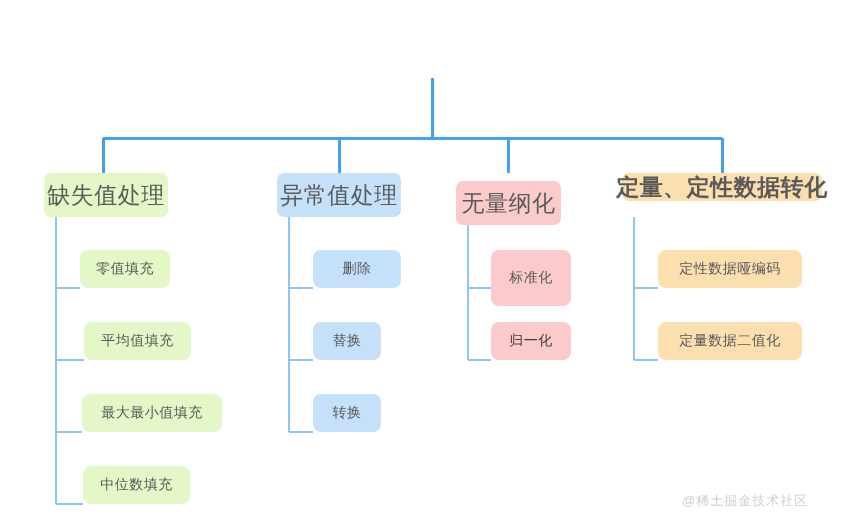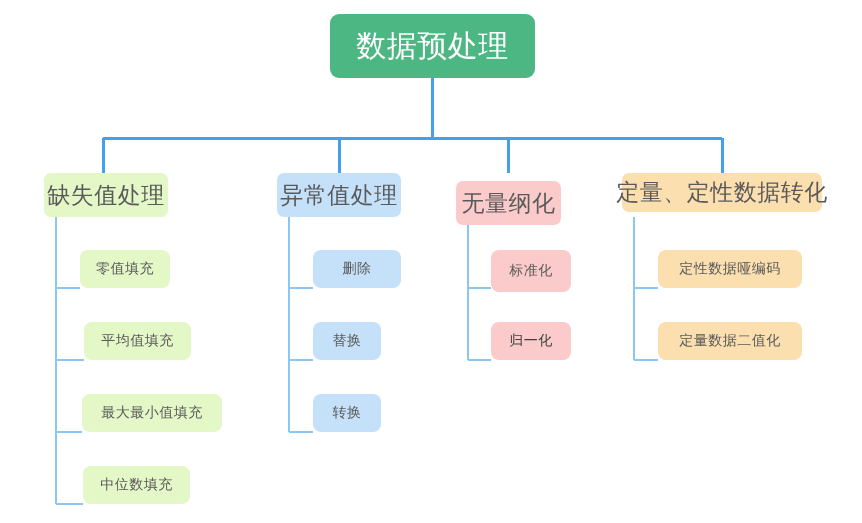--- a/index.html
+++ b/index.html
@@ -80,23 +80,20 @@
       <line x1="508.5" y1="138" x2="508.5" y2="173" stroke="#42a0ec" stroke-width="3" shape-rendering="crispEdges"></line>
       <line x1="468" y1="217" x2="468" y2="360" stroke="#8dc6f2" stroke-width="2" shape-rendering="crispEdges"></line>
       <line x1="468" y1="288" x2="491" y2="288" stroke="#8dc6f2" stroke-width="2" shape-rendering="crispEdges"></line>
       <line x1="468" y1="360" x2="491" y2="360" stroke="#8dc6f2" stroke-width="2" shape-rendering="crispEdges"></line>
       <line x1="722" y1="138" x2="722" y2="173" stroke="#42a0ec" stroke-width="3" shape-rendering="crispEdges"></line>
       <line x1="634" y1="217" x2="634" y2="360" stroke="#8dc6f2" stroke-width="2" shape-rendering="crispEdges"></line>
       <line x1="634" y1="288" x2="658" y2="288" stroke="#8dc6f2" stroke-width="2" shape-rendering="crispEdges"></line>
       <line x1="634" y1="360" x2="658" y2="360" stroke="#8dc6f2" stroke-width="2" shape-rendering="crispEdges"></line>
     </svg>
 
-  <div class="node root" style="left: 330px; top: 14px; width: 205px; height: 64px; background: rgb(77, 183, 131); color: rgb(255, 255, 255); font-size: 30px;">
-    <span>数据预处理</span>
-  </div>
 
   <div id="nodes-layer">
       <div class="node lvl2" style="left: 44px; top: 173px; width: 124px; height: 44px; background: rgb(228, 247, 199); color: rgb(90, 90, 90);">
         <span>缺失值处理</span>
       </div>
       <div class="node lvl3" style="left: 80px; top: 250px; width: 90px; height: 38px; background: rgb(228, 247, 199); color: rgb(90, 90, 90);">
         <span>零值填充</span>
       </div>
       <div class="node lvl3" style="left: 84px; top: 322px; width: 107px; height: 38px; background: rgb(228, 247, 199); color: rgb(90, 90, 90);">
         <span>平均值填充</span>
@@ -115,31 +112,32 @@
       </div>
       <div class="node lvl3" style="left: 313px; top: 322px; width: 68px; height: 38px; background: rgb(197, 225, 250); color: rgb(90, 90, 90);">
         <span>替换</span>
       </div>
       <div class="node lvl3" style="left: 313px; top: 394px; width: 68px; height: 38px; background: rgb(197, 225, 250); color: rgb(90, 90, 90);">
         <span>转换</span>
       </div>
       <div class="node lvl2" style="left: 456px; top: 181px; width: 105px; height: 44px; background: rgb(251, 203, 203); color: rgb(90, 90, 90);">
         <span>无量纲化</span>
       </div>
-      <div class="node lvl3" style="left: 491px; top: 250px; width: 80px; height: 42px; background: rgb(251, 203, 203); color: rgb(90, 90, 90);">
+      <div class="node lvl3" style="left: 491px; top: 250px; width: 80px; height: 56px; background: rgb(251, 203, 203); color: rgb(90, 90, 90);">
         <span>标准化</span>
       </div>
       <div class="node lvl3" style="left: 491px; top: 322px; width: 80px; height: 38px; background: rgb(251, 203, 203); color: #404040;">
         <span>归一化</span>
       </div>
-      <div class="node lvl2" style="left: 622px; top: 173px; width: 200px; height: 39px; background: rgb(252, 223, 175); color: rgb(90, 90, 90);">
+      <div class="node lvl2" style="left: 622px; top: 173px; width: 200px; height: 28px; background: rgb(252, 223, 175); color: rgb(90, 90, 90); font-weight: bold;">
         <span>定量、定性数据转化</span>
       </div>
       <div class="node lvl3" style="left: 658px; top: 250px; width: 144px; height: 38px; background: rgb(252, 223, 175); color: rgb(90, 90, 90);">
         <span>定性数据哑编码</span>
       </div>
       <div class="node lvl3" style="left: 658px; top: 322px; width: 144px; height: 38px; background: rgb(252, 223, 175); color: rgb(90, 90, 90);">
         <span>定量数据二值化</span>
       </div>
     </div>
 
+  <div class="watermark" style="left: 682px; top: 492px; color: rgb(207, 207, 207);">@稀土掘金技术社区</div>
 
 </div>
 
 </body></html>

